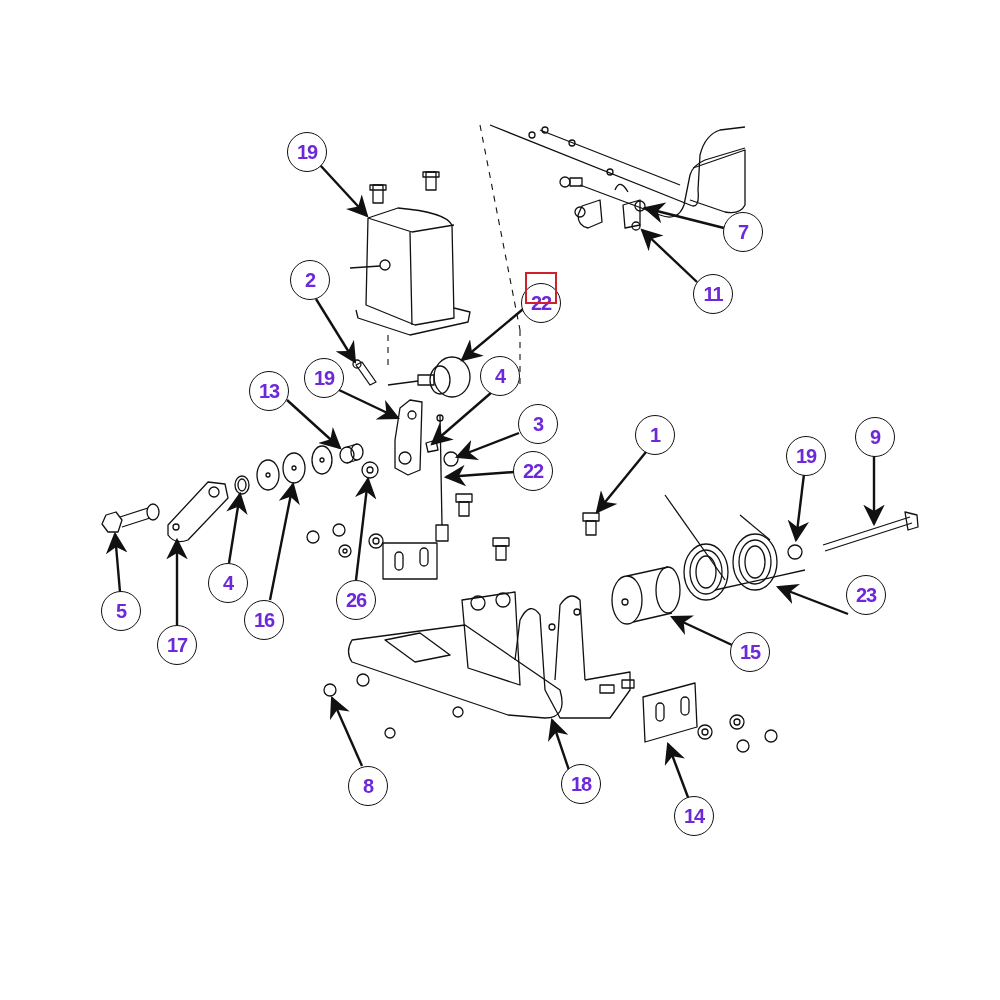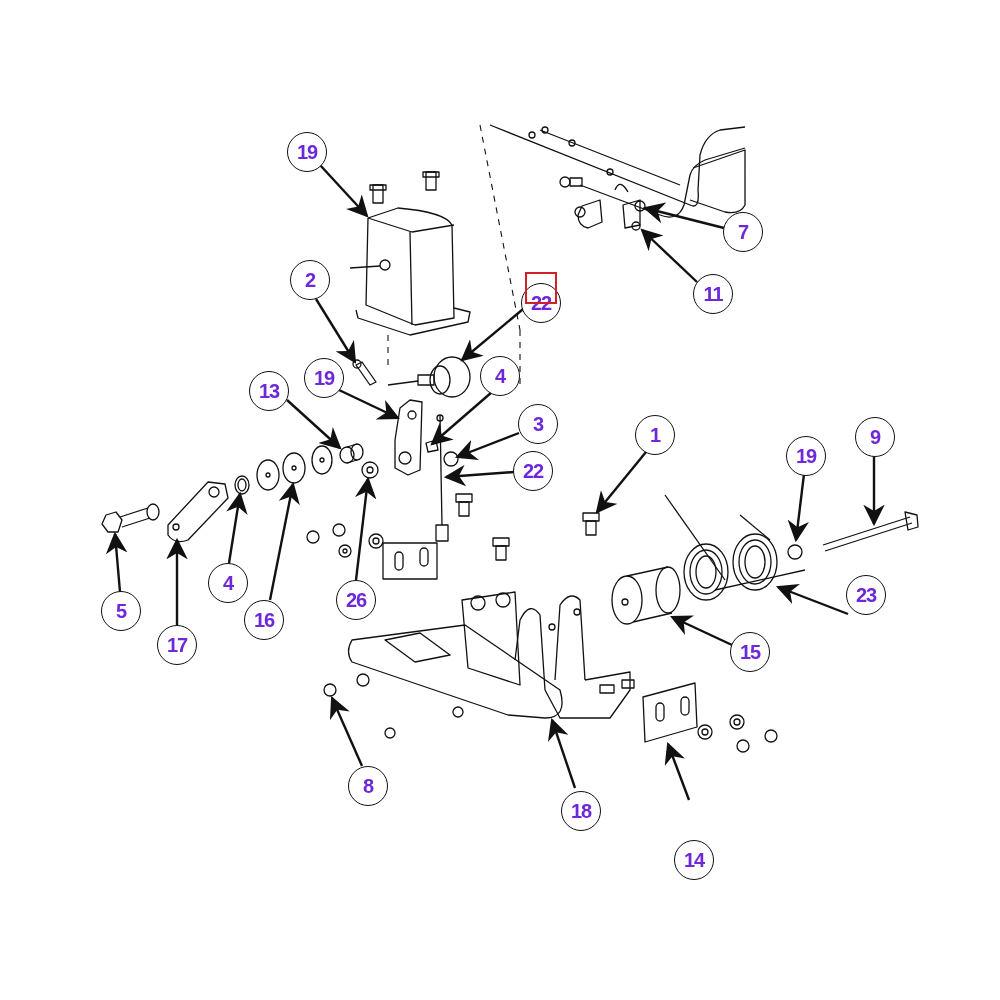--- a/index.html
+++ b/index.html
@@ -238,15 +238,15 @@
   <div class="callout" style="left:806px;top:456px">19</div>
   <div class="callout" style="left:875px;top:437px">9</div>
   <div class="callout" style="left:121px;top:611px">5</div>
   <div class="callout" style="left:177px;top:645px">17</div>
   <div class="callout" style="left:228px;top:583px">4</div>
   <div class="callout" style="left:264px;top:620px">16</div>
   <div class="callout" style="left:356px;top:600px">26</div>
   <div class="callout" style="left:866px;top:595px">23</div>
   <div class="callout" style="left:750px;top:652px">15</div>
   <div class="callout" style="left:368px;top:786px">8</div>
-  <div class="callout" style="left:581px;top:811px">18</div>
-  <div class="callout" style="left:694px;top:860px">14</div>
+  <div class="callout" style="left:581px;top:784px">18</div>
+  <div class="callout" style="left:694px;top:816px">14</div>
 </div>
 
 </body></html>

